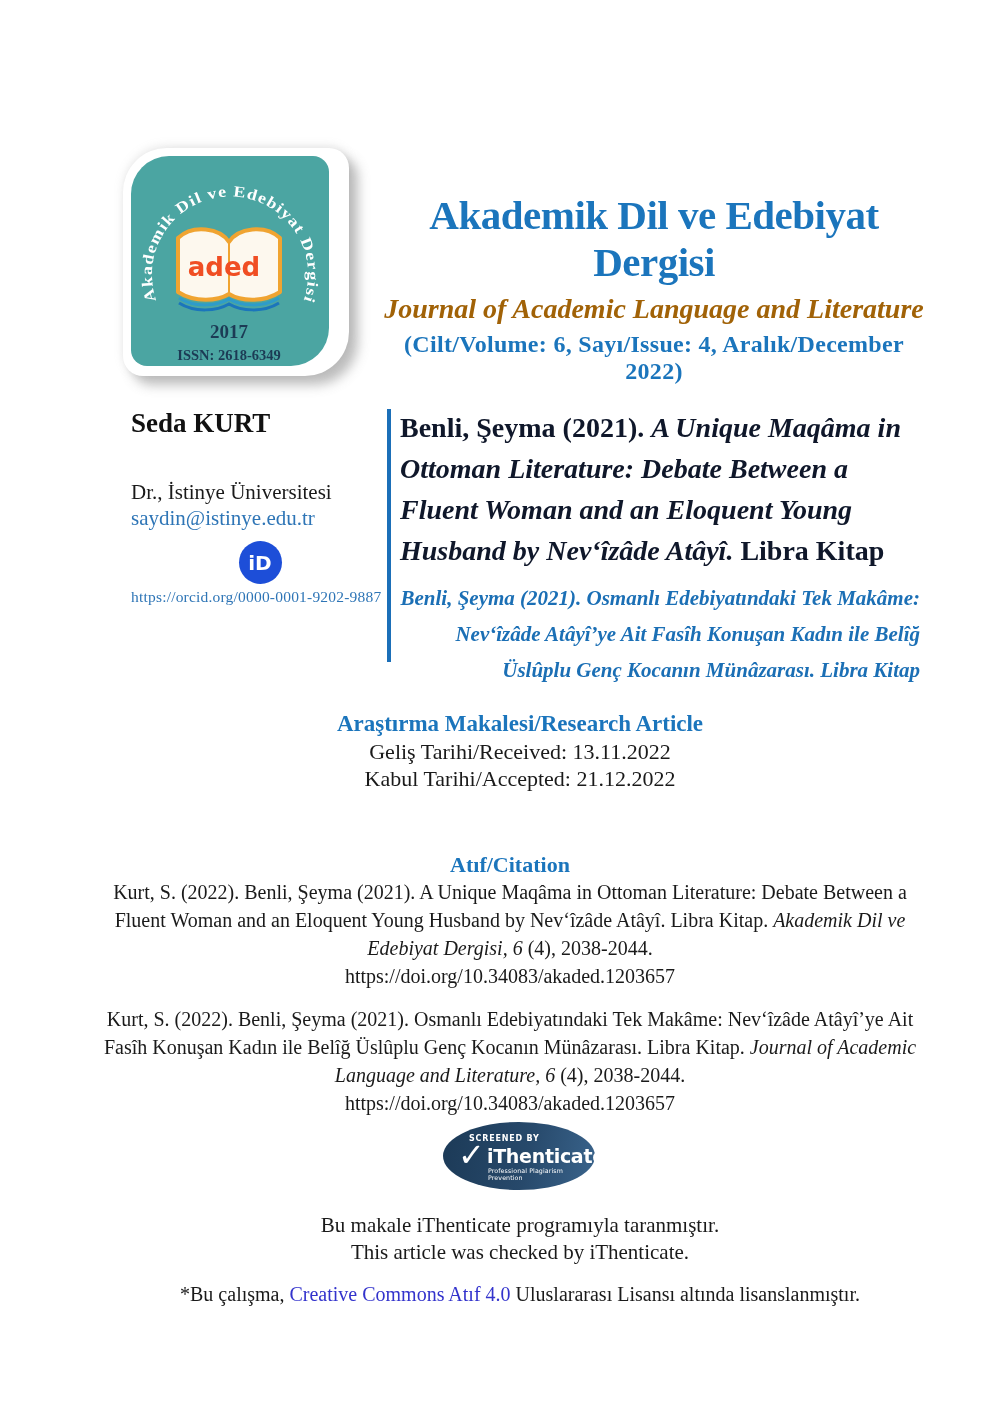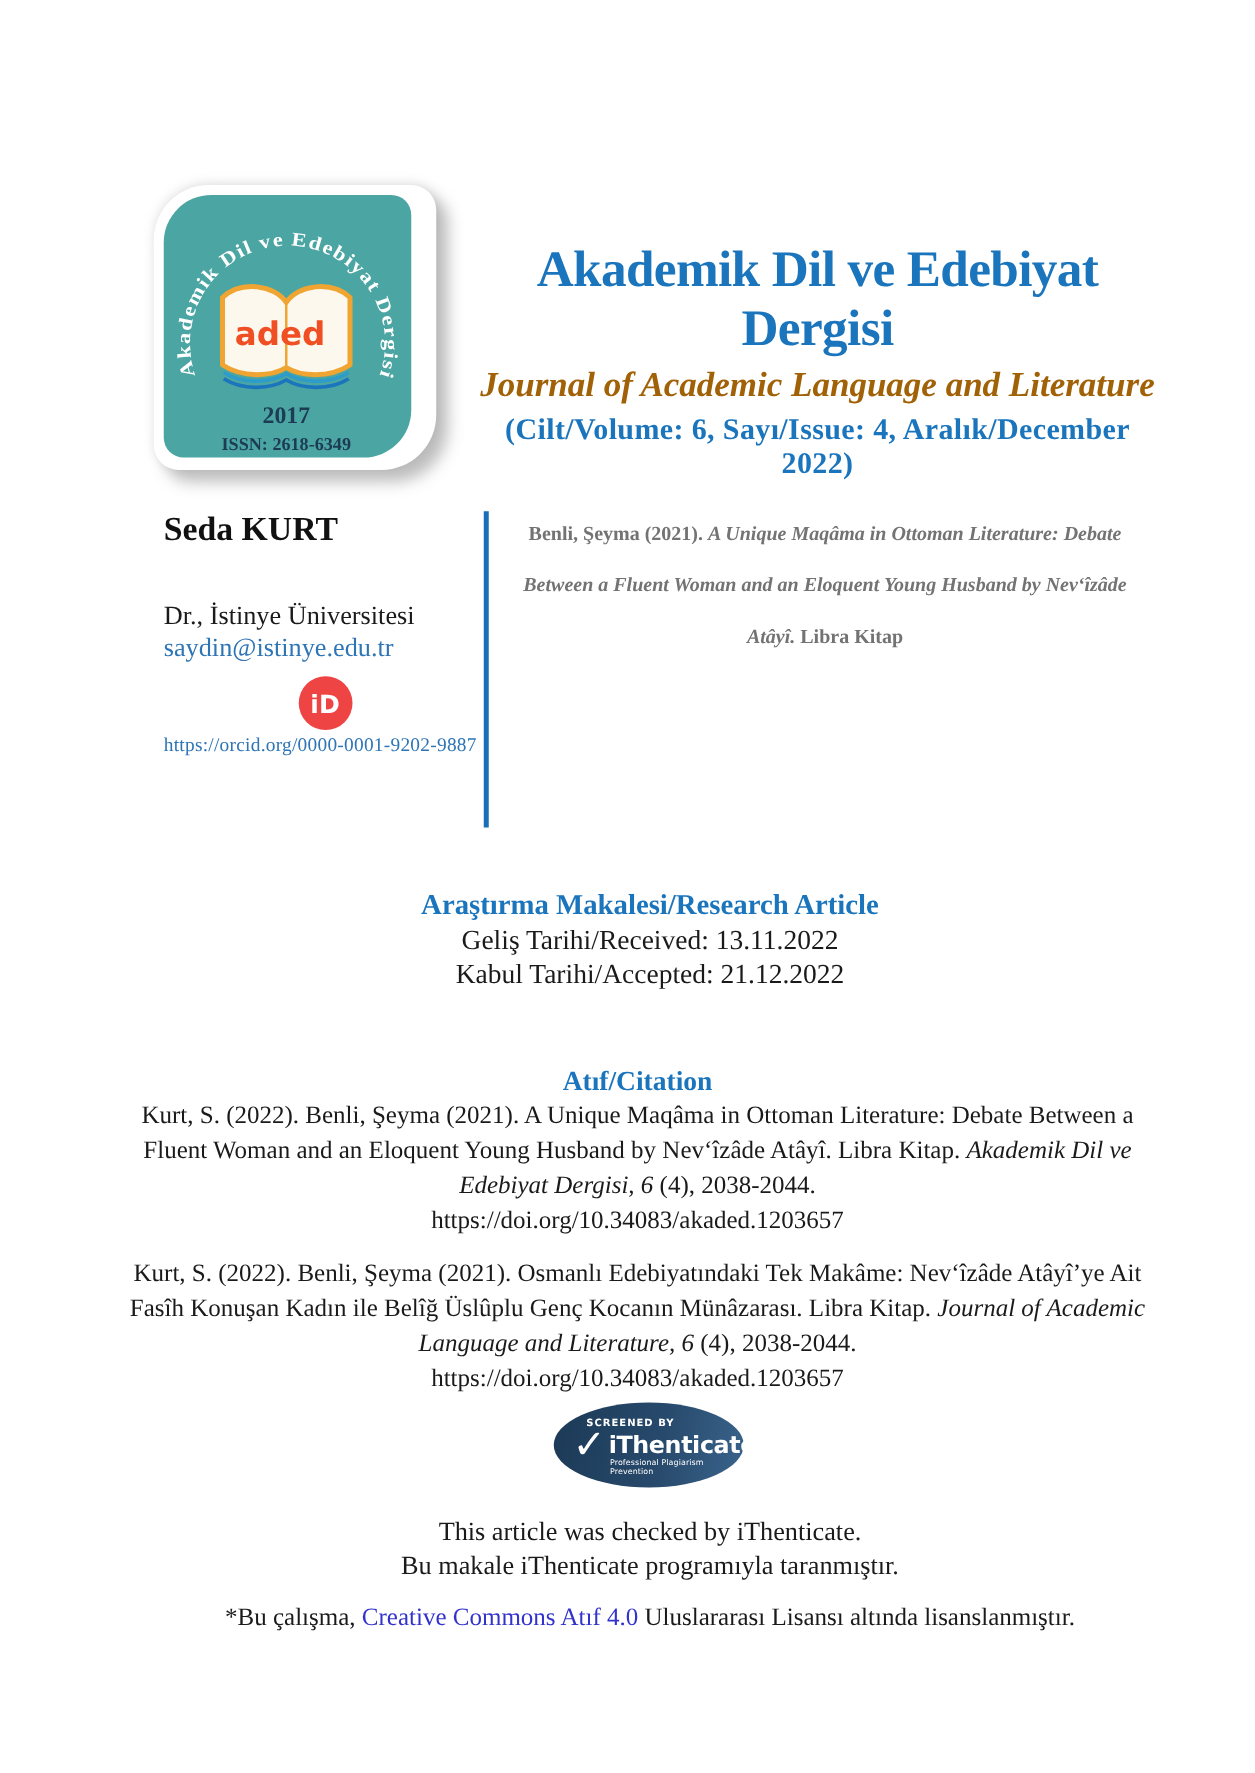--- a/index.html
+++ b/index.html
@@ -34,29 +34,29 @@
   .masthead .jissue { font-size: 24px; font-weight: bold; color: #1B75BC; margin-top: 6px; letter-spacing: 0.3px; }
   
   .author { position: absolute; left: 131px; top: 408px; width: 258px; }
   .author .name  { font-size: 27px; font-weight: bold; color: #111111; }
   .author .affil { font-size: 21px; color: #1a1a1a; margin-top: 40px; line-height: 26px; }
   .author .email { font-size: 21px; color: #2E75B6; line-height: 26px; text-decoration: none; display: block; }
   .orcid-row { margin-top: 10px; text-align: center; }
   .orcid-badge {
     display: inline-flex; align-items: center; justify-content: center;
     width: 43px; height: 43px; border-radius: 50%;
-    background: #ef4444; color: #ffffff;
+    background: #1d4ed8; color: #ffffff;
     font-family: "DejaVu Sans", sans-serif; font-weight: bold; font-size: 20px;
   }
   .author .orcid-url { font-size: 15.5px; color: #2E75B6; white-space: nowrap; display: block; margin-top: 4px; text-decoration: none; letter-spacing: 0.2px; }
   
   .vsep { position: absolute; left: 387px; top: 409px; width: 4px; height: 253px; background: #1B6FB8; }
   
-  .title-en { position: absolute; left: 400px; top: 407px; width: 520px; text-align: center;
-              font-size: 16px; font-weight: bold; color: #737373; line-height: 41px; }
+  .title-en { position: absolute; left: 400px; top: 407px; width: 520px; text-align: left;
+              font-size: 28px; font-weight: bold; color: #0f172a; line-height: 41px; }
   .title-en i { font-style: italic; }
   .title-tr { position: absolute; left: 400px; top: 580px; width: 520px; text-align: right;
               font-size: 21px; font-weight: bold; font-style: italic; color: #1B6FB5; line-height: 36px; }
   
   .meta { position: absolute; left: 110px; top: 710px; width: 820px; text-align: center; }
   .meta .mhead { font-size: 23px; font-weight: bold; color: #1B75BC; line-height: 28px; }
   .meta .mline { font-size: 22px; color: #1a1a1a; line-height: 27px; }
   
   .cit-head { position: absolute; left: 95px; top: 852px; width: 830px; text-align: center;
               font-size: 22px; font-weight: bold; color: #1B75BC; }
@@ -123,20 +123,21 @@
     <div class="orcid-row">
       <span class="orcid-badge">iD</span>
     </div>
     <a class="orcid-url" href="#">https://orcid.org/0000-0001-9202-9887</a>
   </div>
 
   <div class="vsep"></div>
 
   <div class="title-en"><span>Benli, Şeyma (2021). </span><i>A Unique Maqâma in Ottoman Literature: Debate Between a Fluent Woman and an Eloquent Young Husband by Nev‘îzâde Atâyî.</i><span> Libra Kitap</span></div>
 
+  <div class="title-tr">Benli, Şeyma (2021). Osmanlı Edebiyatındaki Tek Makâme: Nev‘îzâde Atâyî’ye Ait Fasîh Konuşan Kadın ile Belîğ Üslûplu Genç Kocanın Münâzarası. Libra Kitap</div>
 
   <div class="meta">
     <div class="mhead">Araştırma Makalesi/Research Article</div>
     <div class="mline">Geliş Tarihi/Received: 13.11.2022</div>
     <div class="mline">Kabul Tarihi/Accepted: 21.12.2022</div>
   </div>
 
   <div class="cit-head">Atıf/Citation</div>
 
   <p class="citation cit-1"><span>Kurt, S. (2022). Benli, Şeyma (2021). A Unique Maqâma in Ottoman Literature: Debate Between a Fluent Woman and an Eloquent Young Husband by Nev‘îzâde Atâyî. Libra Kitap. </span><i>Akademik Dil ve Edebiyat Dergisi, 6</i><span> (4), 2038-2044.</span><span class="doi">https://doi.org/10.34083/akaded.1203657</span></p>
@@ -144,19 +145,19 @@
   <p class="citation cit-2"><span>Kurt, S. (2022). Benli, Şeyma (2021). Osmanlı Edebiyatındaki Tek Makâme: Nev‘îzâde Atâyî’ye Ait Fasîh Konuşan Kadın ile Belîğ Üslûplu Genç Kocanın Münâzarası. Libra Kitap. </span><i>Journal of Academic Language and Literature, 6</i><span> (4), 2038-2044.</span><span class="doi">https://doi.org/10.34083/akaded.1203657</span></p>
 
   <div class="ith-badge">
     <div class="ith-screened">SCREENED BY</div>
     <div class="ith-check">✓</div>
     <div class="ith-brand"><span>iThenticate</span><span class="ith-reg">®</span></div>
     <div class="ith-tag">Professional Plagiarism Prevention</div>
   </div>
 
   <div class="notes">
+    <div>Bu makale iThenticate programıyla taranmıştır.</div>
     <div>This article was checked by iThenticate.</div>
-    <div>Bu makale iThenticate programıyla taranmıştır.</div>
   </div>
 
   <div class="license"><span>*Bu çalışma, </span><a class="cc-link" href="#">Creative Commons Atıf 4.0</a><span> Uluslararası Lisansı altında lisanslanmıştır.</span></div>
 
 </div>
 
 </body></html>

